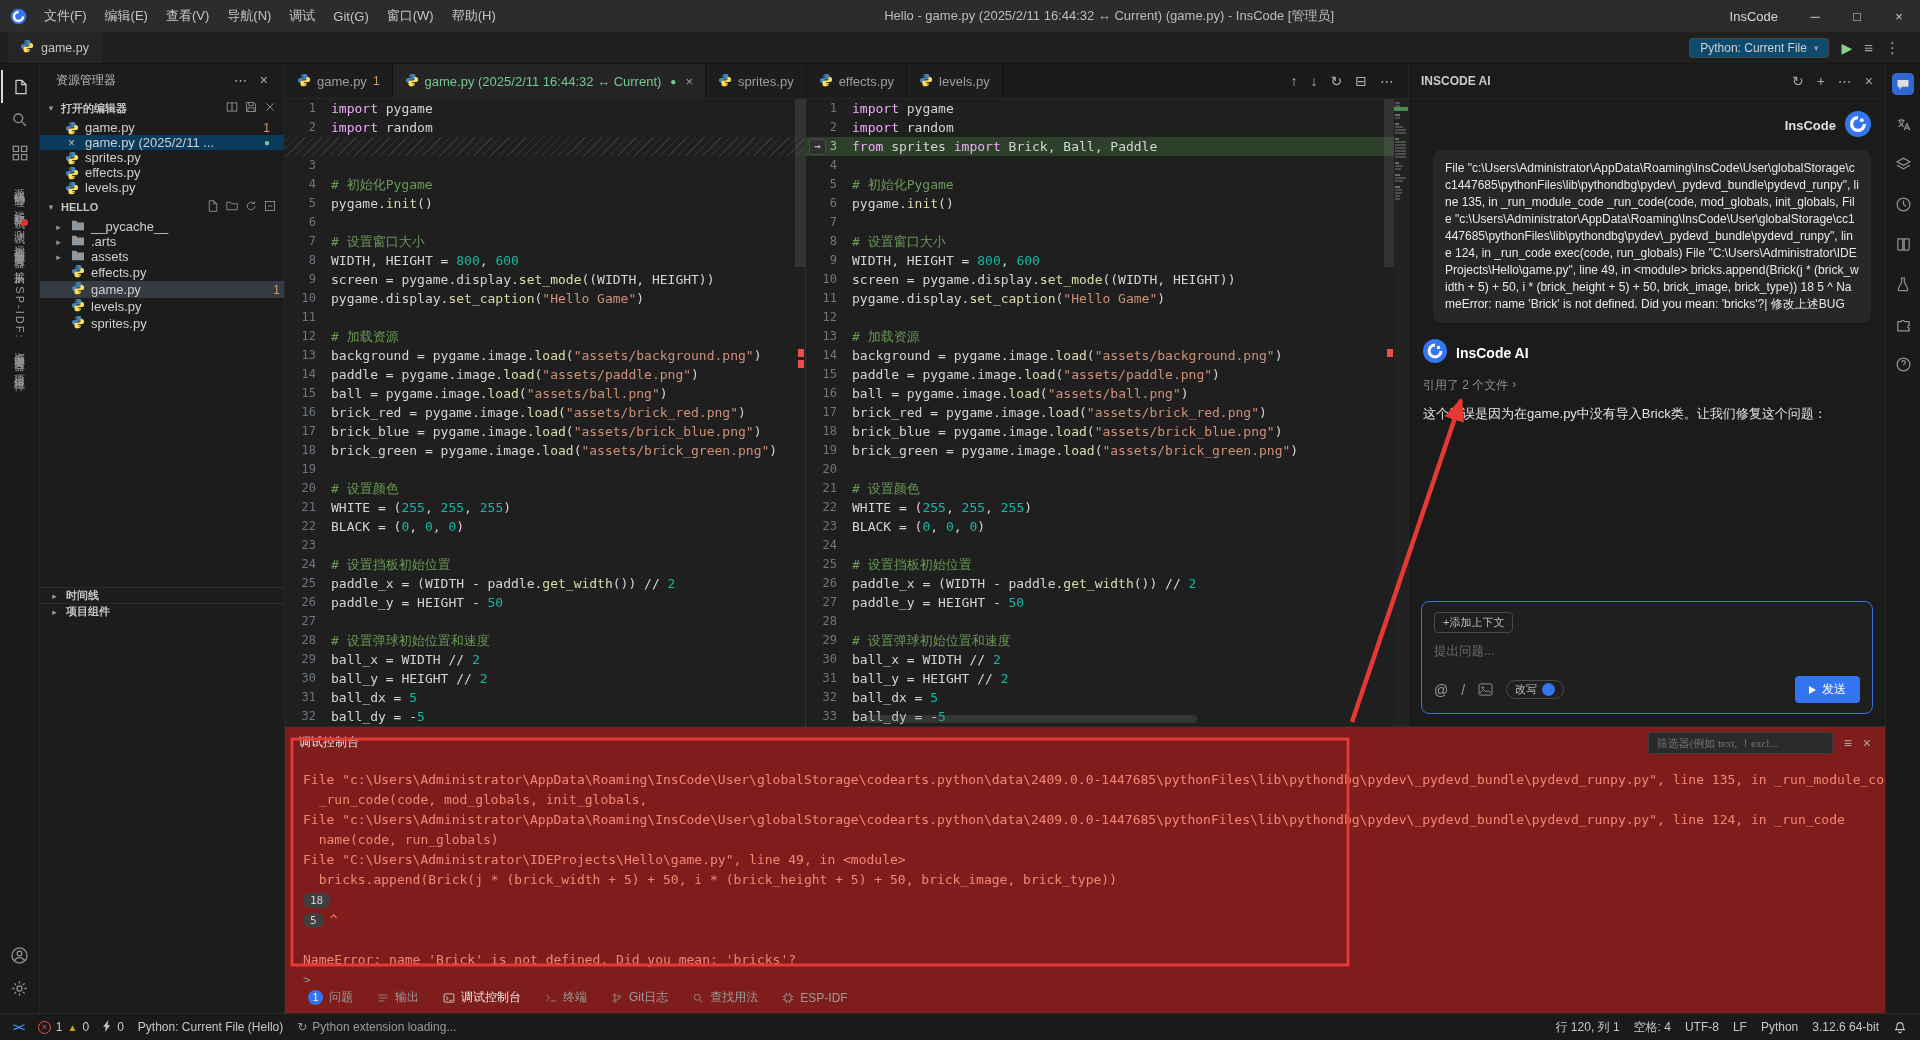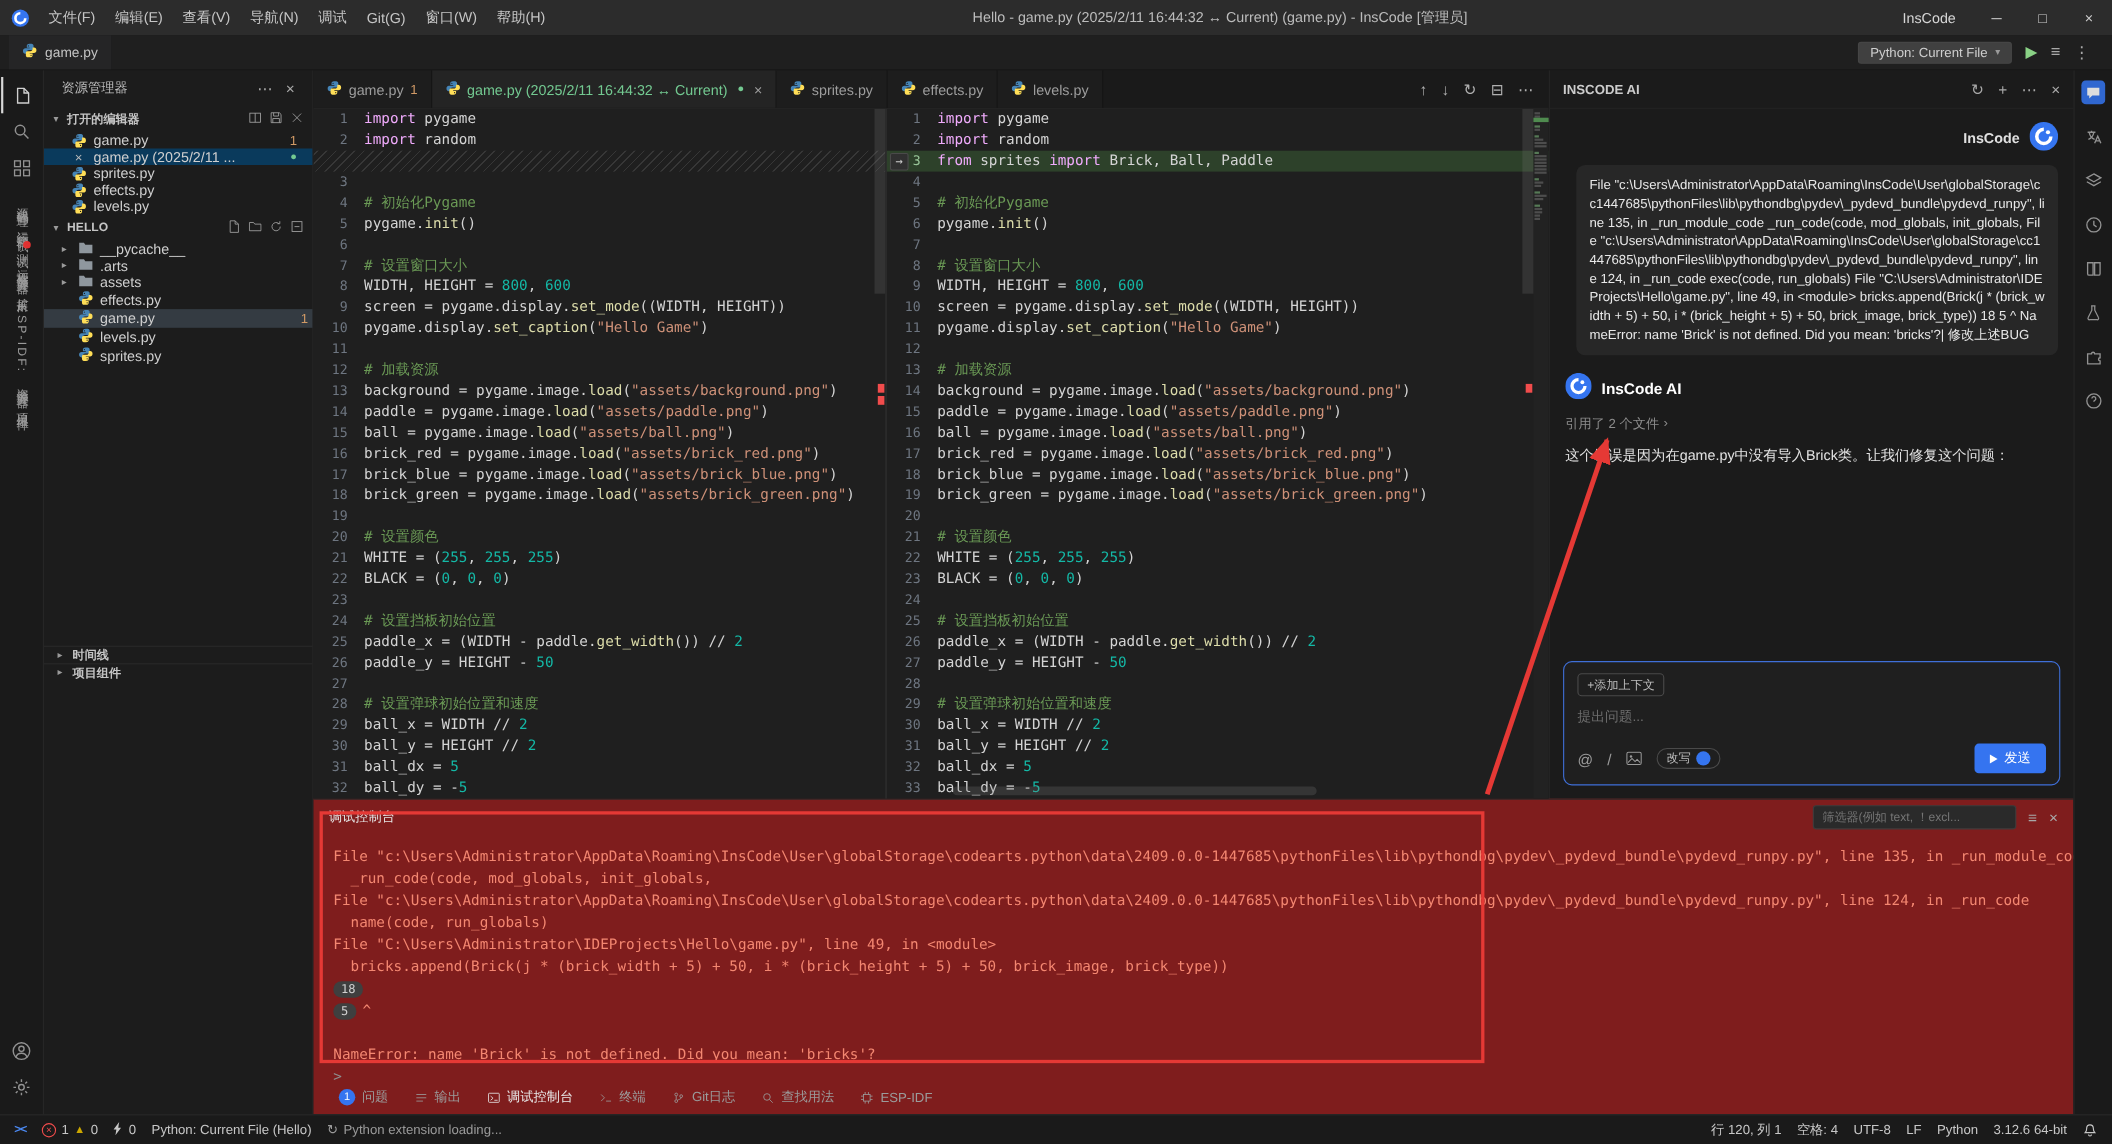--- a/index.html
+++ b/index.html
@@ -13,21 +13,21 @@
   .menu-item{padding:0 9px;height:100%;display:flex;align-items:center;cursor:default;white-space:nowrap}
   .tb-title{flex:1;text-align:center;color:#bcbcbc;white-space:nowrap;overflow:hidden;font-size:13px}
   .tb-right{display:flex;align-items:center;height:100%}
   .tb-brand{margin:0 16px;color:#d6d6d6}
   .win-btn{width:42px;height:100%;display:flex;align-items:center;justify-content:center;color:#ccc;font-size:13px}
 
   
   .quickbar{flex:0 0 32px;background:#1f1f1f;border-bottom:1px solid #161616;display:flex;align-items:center;padding:0 8px}
   .crumb{display:flex;align-items:center;gap:7px;padding:0 12px;height:100%;color:#c3c3c3;font-size:12.5px;background:#252526}
   .qb-right{margin-left:auto;display:flex;align-items:center;gap:12px;padding-right:12px}
-  .interp{display:flex;align-items:center;gap:7px;border:1px solid #454545;background:#404040;border-radius:3px;padding:2px 10px;font-size:12px;color:#cfcfcf}
+  .interp{display:flex;align-items:center;gap:7px;border:1px solid #454545;background:#0c4a6e;border-radius:3px;padding:2px 10px;font-size:12px;color:#cfcfcf}
   .interp .car{font-size:9px;color:#9a9a9a}
   .play{color:#89d185;font-size:14px}
   .qb-icon{color:#a8a8a8;font-size:15px}
 
   
   #body{flex:1;display:flex;min-height:0}
 
   .activitybar{width:40px;background:#1a1a1a;border-right:1px solid #262626;display:flex;flex-direction:column;align-items:center;padding-top:6px}
   .ab-icon{width:38px;height:33px;display:flex;align-items:center;justify-content:center;opacity:.8}
   .ab-icon.active{opacity:1;border-left:2px solid #d7d7d7}
@@ -108,21 +108,21 @@
   .rewrite-chip{display:flex;align-items:center;gap:5px;border:1px solid #4a4a4a;border-radius:10px;padding:1px 8px;font-size:11px;color:#bdbdbd}
   .rewrite-avatar{width:13px;height:13px;border-radius:50%;background:#3575f0}
   .send-btn{margin-left:auto;display:flex;align-items:center;gap:6px;background:#3574f0;color:#fff;border-radius:4px;padding:5px 14px;font-size:12px}
   .send-tri{width:0;height:0;border-top:4px solid transparent;border-bottom:4px solid transparent;border-left:7px solid #fff}
 
   
   .bottom-panel{flex:1;display:flex;flex-direction:column;background:#7f1d1d;border-top:1px solid #2a2a2a;min-height:0}
   .bp-header{flex:0 0 31px;display:flex;align-items:center;padding:0 14px}
   .bp-title{font-size:12px;color:#e6e6e6}
   .bp-right{margin-left:auto;display:flex;align-items:center;gap:11px}
-  .filter-input{width:185px;height:22px;background:#2a2a2a;border:1px solid #3c3c3c;border-radius:3px;color:#9a9a9a;font-size:11px;padding:0 8px;font-family:Liberation Sans, sans-serif;outline:none}
+  .filter-input{width:185px;height:22px;background:#2a2a2a;border:1px solid #3c3c3c;border-radius:3px;color:#9a9a9a;font-size:11px;padding:0 8px;font-family:Liberation Serif, serif;outline:none}
   .bp-hicon{color:#a8a8a8;font-size:14px}
   .bp-content{flex:1;padding:12px 0 0 18px;font-family:"DejaVu Sans Mono","Liberation Mono",monospace;font-size:13px;line-height:20px;color:#f48771;overflow:hidden}
   .c-line{white-space:pre;min-height:20px}
   .console-badge{display:inline-block;background:#3f3f3f;color:#d0d0d0;border-radius:8px;padding:0 7px;font-size:11px;line-height:15px;margin-right:6px}
   .c-prompt{color:#8f8f8f}
   .bp-tabs{flex:0 0 31px;display:flex;align-items:center;padding-left:12px;gap:2px}
   .bp-tab{display:flex;align-items:center;gap:6px;padding:0 11px;font-size:12px;color:#9b9b9b;height:100%}
   .bp-tab.active{color:#e8e8e8}
   .problems-badge{width:15px;height:15px;border-radius:50%;background:#3574f0;color:#fff;font-size:10px;display:flex;align-items:center;justify-content:center}
 

